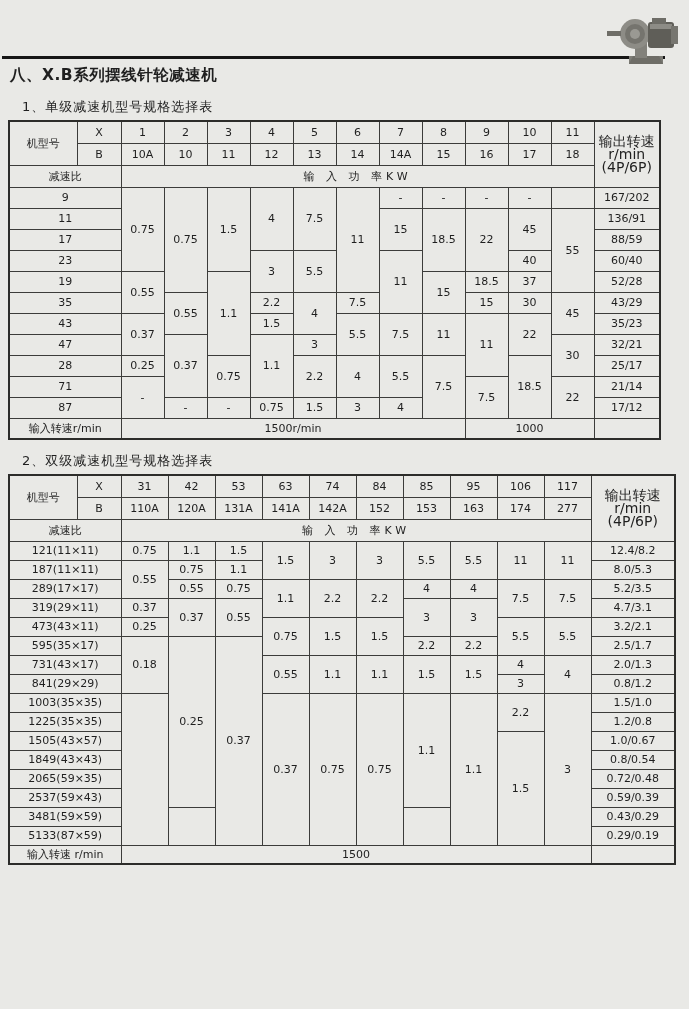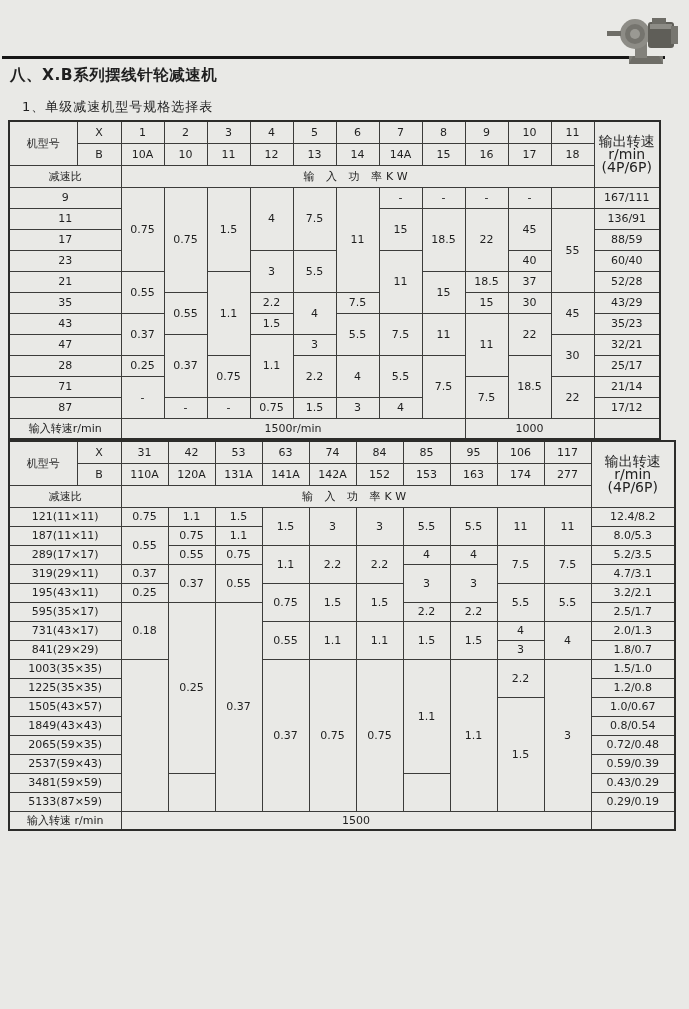--- a/index.html
+++ b/index.html
@@ -106,21 +106,21 @@
           <td rowspan="5">0.75</td>
           <td rowspan="4">1.5</td>
           <td rowspan="3">4</td>
           <td rowspan="3">7.5</td>
           <td rowspan="5">11</td>
           <td rowspan="1">-</td>
           <td rowspan="1">-</td>
           <td rowspan="1">-</td>
           <td rowspan="1">-</td>
           <td rowspan="1"></td>
-          <td>167/111</td>
+          <td>167/202</td>
         </tr>
         <tr>
           <td colspan="2" class="lblcell">11</td>
           <td rowspan="2">15</td>
           <td rowspan="3">18.5</td>
           <td rowspan="3">22</td>
           <td rowspan="2">45</td>
           <td rowspan="4">55</td>
           <td>136/91</td>
         </tr>
@@ -130,21 +130,21 @@
         </tr>
         <tr>
           <td colspan="2" class="lblcell">23</td>
           <td rowspan="2">3</td>
           <td rowspan="2">5.5</td>
           <td rowspan="3">11</td>
           <td rowspan="1">40</td>
           <td>60/40</td>
         </tr>
         <tr>
-          <td colspan="2" class="lblcell">21</td>
+          <td colspan="2" class="lblcell">19</td>
           <td rowspan="2">0.55</td>
           <td rowspan="4">1.1</td>
           <td rowspan="2">15</td>
           <td rowspan="1">18.5</td>
           <td rowspan="1">37</td>
           <td>52/28</td>
         </tr>
         <tr>
           <td colspan="2" class="lblcell">35</td>
           <td rowspan="2">0.55</td>
@@ -205,20 +205,21 @@
         </tr>
         <tr>
           <td colspan="2" class="lblcell">输入转速r/min</td>
           <td colspan="8">1500r/min</td>
           <td colspan="3">1000</td>
           <td colspan="1"></td>
         </tr>
       </tbody>
     </table>
 
+  <div class="cap">2、双级减速机型号规格选择表</div>
   <table id="t2">
       <colgroup>
         <col style="width:68px">
         <col style="width:44px">
         <col style="width:47px">
         <col style="width:47px">
         <col style="width:47px">
         <col style="width:47px">
         <col style="width:47px">
         <col style="width:47px">
@@ -298,21 +299,21 @@
         <tr>
           <td colspan="2" class="lblcell">319(29×11)</td>
           <td rowspan="1">0.37</td>
           <td rowspan="2">0.37</td>
           <td rowspan="2">0.55</td>
           <td rowspan="2">3</td>
           <td rowspan="2">3</td>
           <td>4.7/3.1</td>
         </tr>
         <tr>
-          <td colspan="2" class="lblcell">195(43×11)</td>
+          <td colspan="2" class="lblcell">473(43×11)</td>
           <td rowspan="1">0.25</td>
           <td rowspan="2">0.75</td>
           <td rowspan="2">1.5</td>
           <td rowspan="2">1.5</td>
           <td rowspan="2">5.5</td>
           <td rowspan="2">5.5</td>
           <td>3.2/2.1</td>
         </tr>
         <tr>
           <td colspan="2" class="lblcell">595(35×17)</td>
@@ -330,21 +331,21 @@
           <td rowspan="2">1.1</td>
           <td rowspan="2">1.5</td>
           <td rowspan="2">1.5</td>
           <td rowspan="1">4</td>
           <td rowspan="2">4</td>
           <td>2.0/1.3</td>
         </tr>
         <tr>
           <td colspan="2" class="lblcell">841(29×29)</td>
           <td rowspan="1">3</td>
-          <td>1.8/0.7</td>
+          <td>0.8/1.2</td>
         </tr>
         <tr>
           <td colspan="2" class="lblcell">1003(35×35)</td>
           <td rowspan="8"></td>
           <td rowspan="8">0.37</td>
           <td rowspan="8">0.75</td>
           <td rowspan="8">0.75</td>
           <td rowspan="6">1.1</td>
           <td rowspan="8">1.1</td>
           <td rowspan="2">2.2</td>

